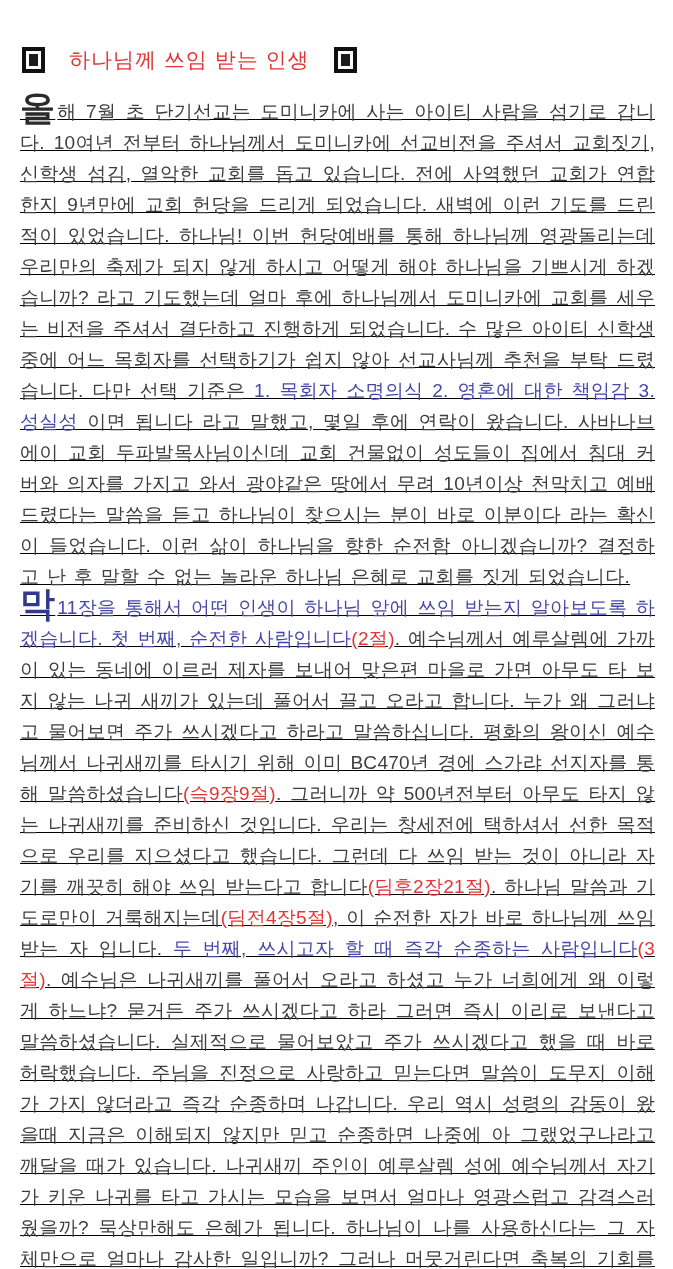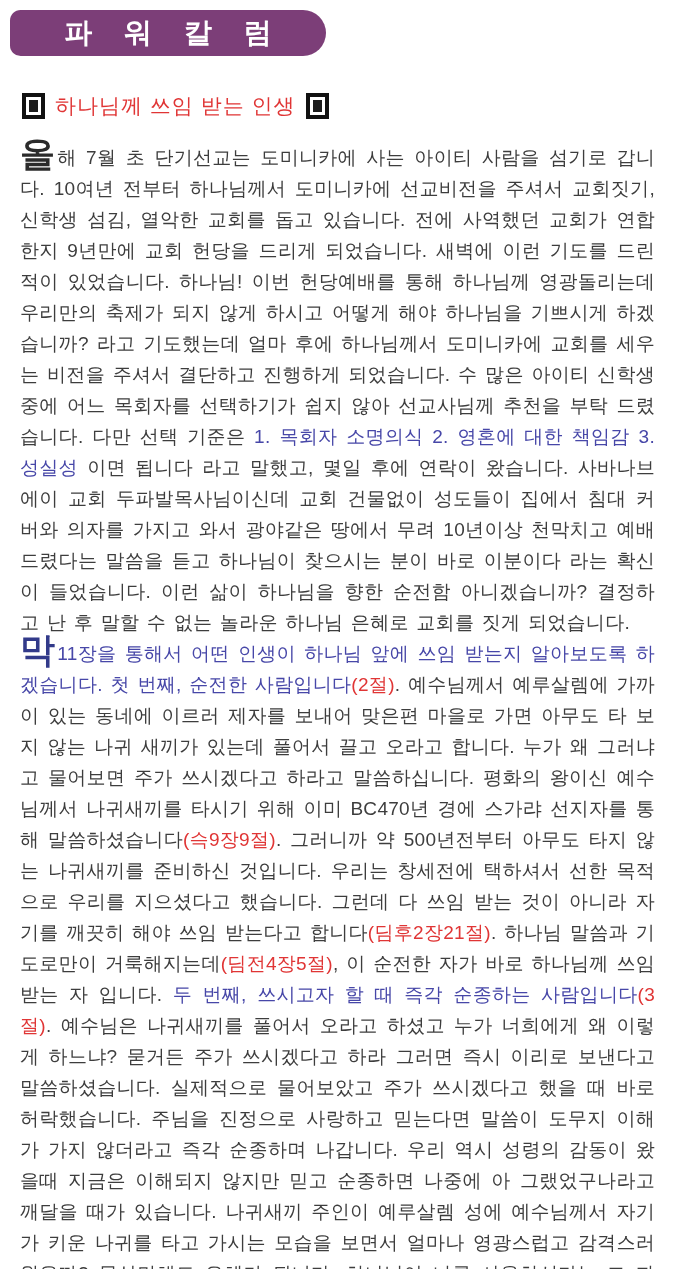--- a/index.html
+++ b/index.html
@@ -33,21 +33,21 @@
     font-size: 28px;
     font-weight: bold;
     letter-spacing: 12px;
     padding-left: 12px;
     white-space: nowrap;
   }
   
   .subtitle-row {
     display: flex;
     align-items: center;
-    gap: 10px;
+    gap: 24px;
     margin: 36px 0 0 2px;
   }
   .sq-icon {
     width: 15px;
     height: 18px;
     border: 4px solid #111111;
     background: #ffffff;
     display: inline-flex;
     align-items: center;
     justify-content: center;
@@ -68,41 +68,39 @@
   .article {
     margin-top: 22px;
   }
   .para {
     margin: 0;
     font-size: 19px;
     line-height: 31px;
     text-align: justify;
     letter-spacing: 0.3px;
     word-spacing: 2px;
+    text-decoration: underline;
   }
   .dropcap {
     font-size: 35px;
     font-weight: bold;
     line-height: 0;
     position: relative;
     top: 2px;
     margin-right: 2px;
   }
   .c-body { color: var(--c-body, #3d3d3d); }
   .c-blue { color: var(--c-blue, #4747a8); }
   .c-red  { color: var(--c-red, #e03535); margin-top: 41px; }
 </style>
 </head>
 <body>
 
 <div class="page">
 
-  <div class="banner">
-    <span class="banner-title">파 워 칼 럼</span>
-  </div>
 
   <div class="subtitle-row">
     <span class="sq-icon">
       <span class="sq-inner"></span>
     </span>
     <span class="subtitle-text">하나님께 쓰임 받는 인생</span>
     <span class="sq-icon">
       <span class="sq-inner"></span>
     </span>
   </div>

